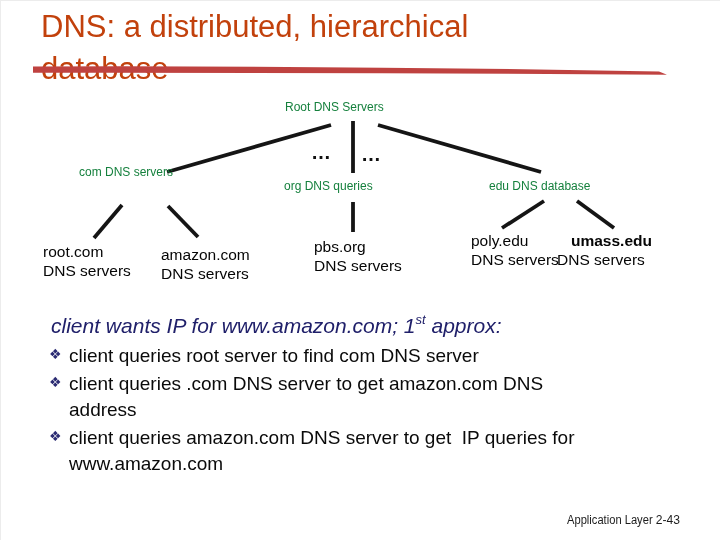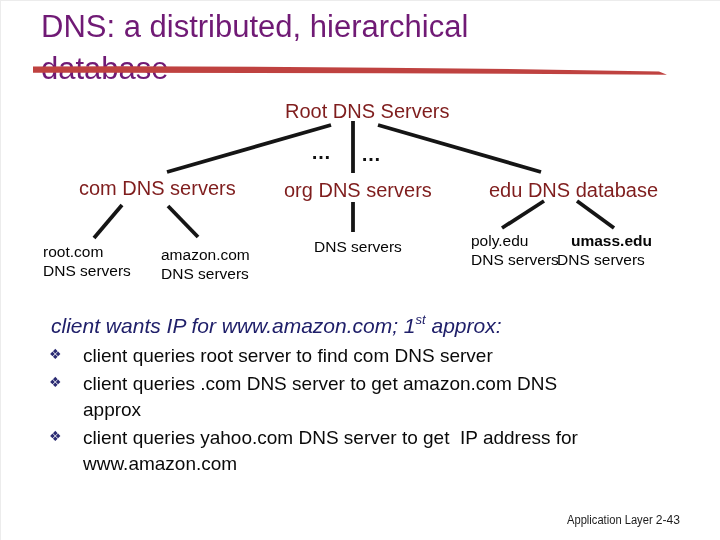--- a/index.html
+++ b/index.html
@@ -1,36 +1,36 @@
 <!DOCTYPE html>
 <html><head>
 <meta charset="utf-8">
 <style>
   html,body{margin:0;padding:0;background:#fff;}
   .page{position:relative;width:720px;height:540px;background:#fff;overflow:hidden;
         font-family:"Liberation Sans",sans-serif;color:#0a0a0a;
         border-top:1px solid #ececec;border-left:1px solid #ececec;box-sizing:border-box;}
   
   .title{position:absolute;left:40px;top:5px;font-size:31px;line-height:42px;
-         color:#701a75;letter-spacing:0px;}
+         color:#c2410c;letter-spacing:0px;}
   
   .overlay{position:absolute;left:0;top:0;width:720px;height:540px;pointer-events:none;}
   
-  .dlabel{position:absolute;font-size:20px;color:#7f1d1d;white-space:nowrap;}
+  .dlabel{position:absolute;font-size:12px;color:#15803d;white-space:nowrap;}
   .leaf{position:absolute;font-size:15.5px;line-height:19px;color:#050505;white-space:nowrap;}
   .dots{position:absolute;font-size:20px;font-weight:bold;color:#101010;letter-spacing:1px;}
   
   .heading{position:absolute;left:50px;top:312px;font-size:21px;font-style:italic;
            color:#20206a;white-space:pre;}
   .heading sup{font-size:13px;position:relative;top:-1px;font-style:italic;}
   .bullets{position:absolute;left:48px;top:342px;width:640px;}
   .bullet{display:flex;margin-bottom:2px;}
   .bullet .marker{width:20px;flex:0 0 20px;font-size:14px;color:#2b2b72;padding-top:3px;}
   .bullet .blines{font-size:19px;line-height:26px;color:#0a0a0a;}
-  .bullet .blines div{white-space:pre;margin-left:14px;}
+  .bullet .blines div{white-space:pre;}
   
   .footer{position:absolute;left:566px;top:511px;font-size:12px;color:#1c1c1c;
           transform:scaleX(0.93);transform-origin:left center;white-space:nowrap;}
   .footer .pg{font-size:13px;}
 </style>
 </head>
 <body>
 
 <div class="page">
 
@@ -56,33 +56,34 @@
       <line x1="543" y1="200" x2="501" y2="227"></line>
       <line x1="576" y1="200" x2="613" y2="227"></line>
     </g>
   </svg>
 
   <div class="dlabel" style="left:284px;top:99px;">Root DNS Servers</div>
 
   <div class="dots" style="left:310px;top:140px;">…</div>
   <div class="dots" style="left:360px;top:142px;">…</div>
 
-  <div class="dlabel" style="left:78px;top:176px;">com DNS servers</div>
-  <div class="dlabel" style="left:283px;top:178px;">org DNS servers</div>
+  <div class="dlabel" style="left:78px;top:164px;">com DNS servers</div>
+  <div class="dlabel" style="left:283px;top:178px;">org DNS queries</div>
   <div class="dlabel" style="left:488px;top:178px;">edu DNS database</div>
 
   <div class="leaf" style="left:42px;top:241px;">
     <div>root.com</div>
     <div>DNS servers</div>
   </div>
   <div class="leaf" style="left:160px;top:244px;">
     <div>amazon.com</div>
     <div>DNS servers</div>
   </div>
   <div class="leaf" style="left:313px;top:236px;">
+    <div>pbs.org</div>
     <div>DNS servers</div>
   </div>
   <div class="leaf" style="left:470px;top:230px;">
     <div>poly.edu</div>
     <div>DNS servers</div>
   </div>
   <div class="leaf" style="left:570px;top:230px;font-weight:bold;">
     <div>umass.edu</div>
   </div>
   <div class="leaf" style="left:556px;top:249px;">
@@ -95,27 +96,27 @@
     <div class="bullet">
       <span class="marker">❖</span>
       <span class="blines">
         <div>client queries root server to find com DNS server</div>
       </span>
     </div>
     <div class="bullet">
       <span class="marker">❖</span>
       <span class="blines">
         <div>client queries .com DNS server to get amazon.com DNS</div>
-        <div>approx</div>
+        <div>address</div>
       </span>
     </div>
     <div class="bullet">
       <span class="marker">❖</span>
       <span class="blines">
-        <div>client queries yahoo.com DNS server to get  IP address for</div>
+        <div>client queries amazon.com DNS server to get  IP queries for</div>
         <div>www.amazon.com</div>
       </span>
     </div>
   </div>
 
   <div class="footer">
     <span>Application Layer</span>
     <span class="pg">2-43</span>
   </div>
 

